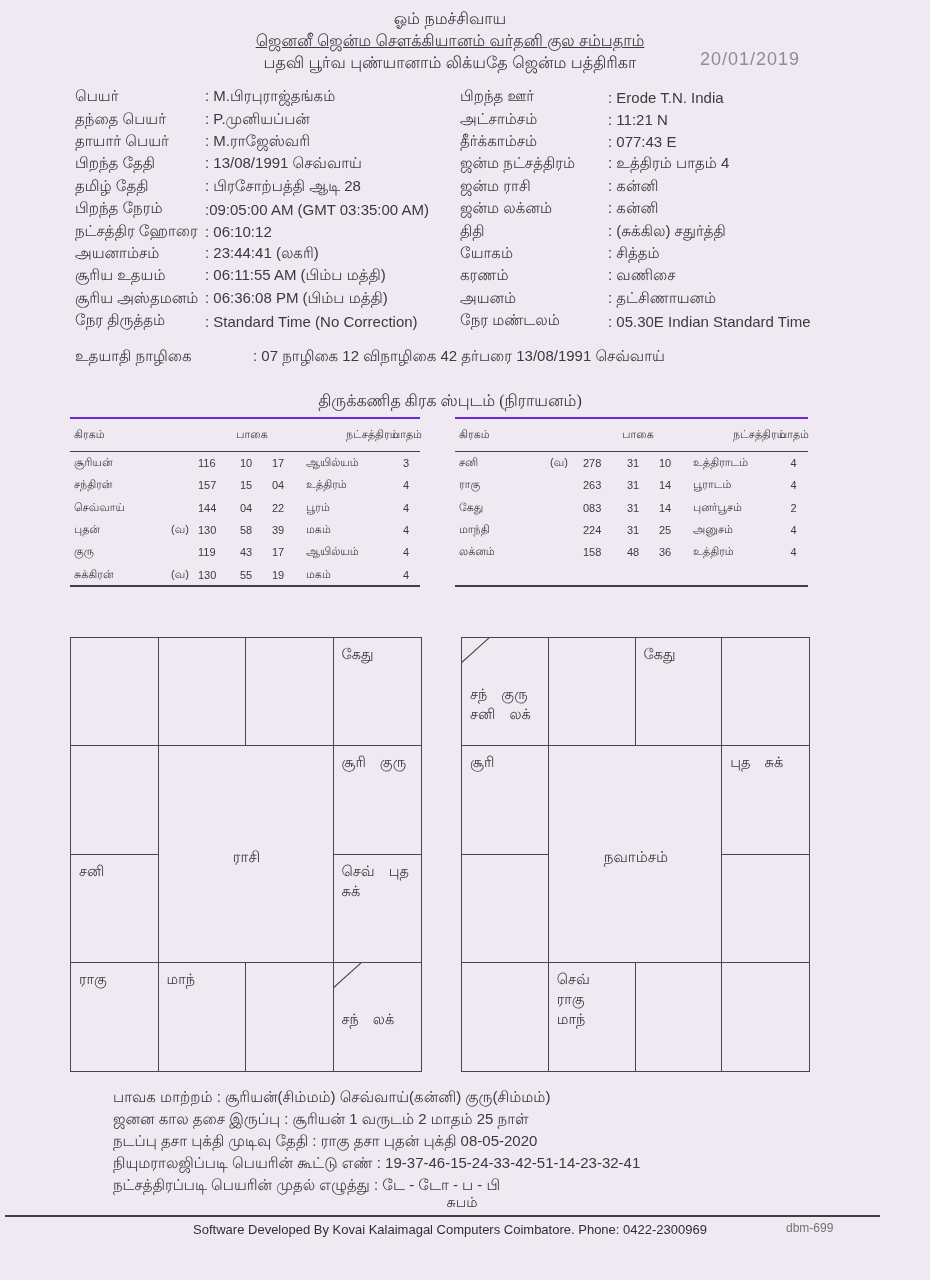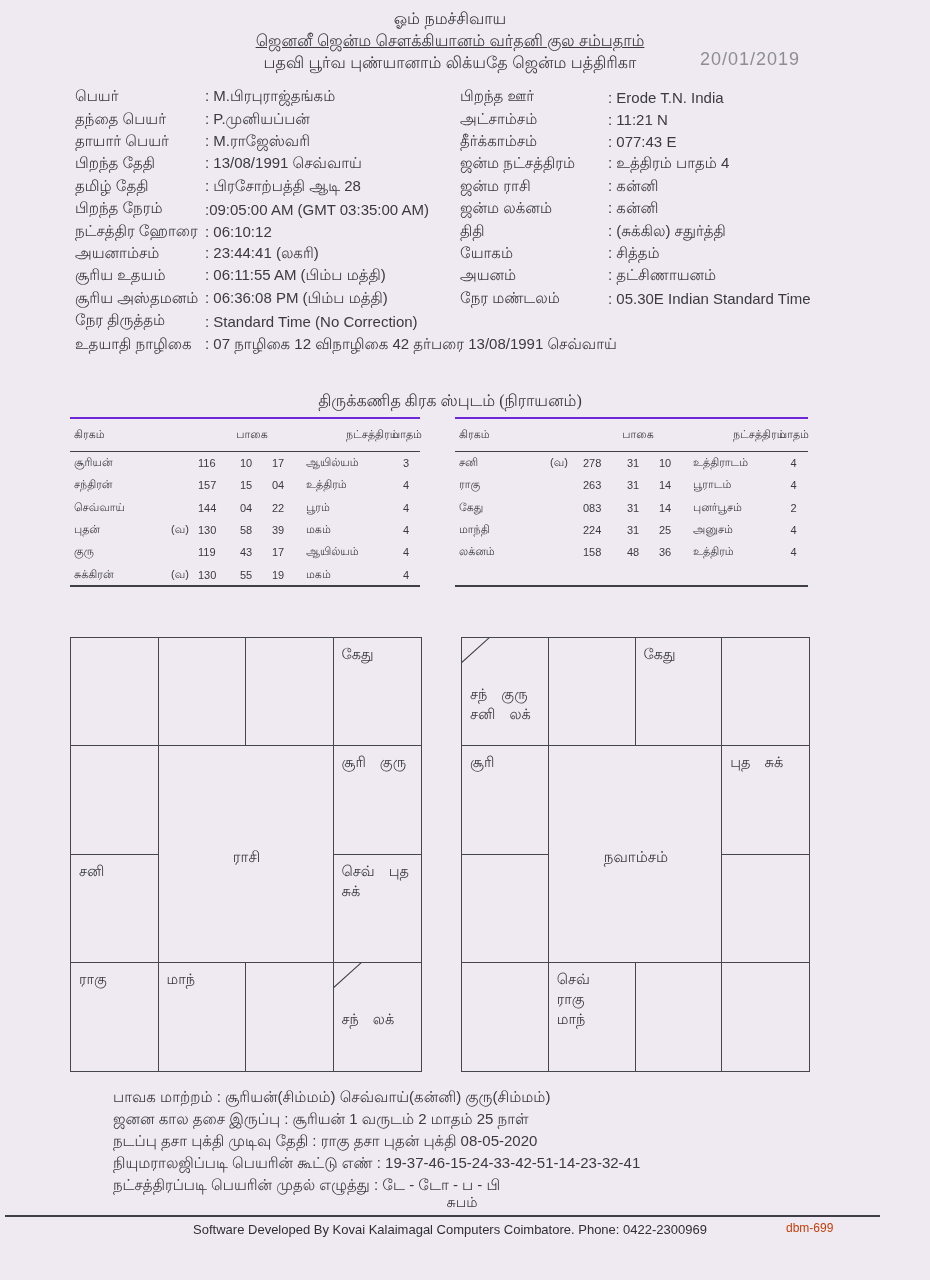--- a/index.html
+++ b/index.html
@@ -47,21 +47,21 @@
   .cell.nr{border-right:none;}
   .cell.nb{border-bottom:none;}
   .cell.cc{grid-column:2/4; grid-row:2/4; display:flex; align-items:center; justify-content:center;
            word-spacing:normal; font-size:15px;}
   .lagna-slash{position:absolute; top:12px; left:-7px; width:40px; height:0;
                border-top:1.8px solid #3a3a40; transform:rotate(-42deg);}
   
   .sline{font-size:15px; line-height:22px; white-space:nowrap;}
   .rule{height:2px; background:#3f3f47;}
   .credit{font-size:13px; color:#2e2e34;}
-  .code{font-size:12px; color:#c2410c;}
+  .code{font-size:12px; color:#737373;}
   .subam{font-size:14px;}
 </style>
 </head>
 <body>
 
 <div class="sheet">
 
   <div class="abs center-text hline" style="top:8px;">ஓம் நமச்சிவாய</div>
   <div class="abs center-text hline" style="top:30px;text-decoration:underline;">ஜெனனீ ஜென்ம சௌக்கியானம் வர்தனி குல சம்பதாம்</div>
   <div class="abs center-text hline" style="top:52px;">பதவி பூர்வ புண்யானாம் லிக்யதே ஜென்ம பத்திரிகா</div>
@@ -159,32 +159,36 @@
       <div class="drow">
         <span class="dlabel">திதி</span>
         <span class="dvalue">: (சுக்கில) சதுர்த்தி</span>
       </div>
 
       <div class="drow">
         <span class="dlabel">யோகம்</span>
         <span class="dvalue">: சித்தம்</span>
       </div>
 
+      <div class="drow">
+        <span class="dlabel">கரணம்</span>
+        <span class="dvalue">: வணிசை</span>
+      </div>
 
       <div class="drow">
         <span class="dlabel">அயனம்</span>
         <span class="dvalue">: தட்சிணாயனம்</span>
       </div>
 
       <div class="drow">
         <span class="dlabel">நேர மண்டலம்</span>
         <span class="dvalue">: 05.30E  Indian Standard Time</span>
       </div>
     </div>
-  <div class="abs drow left-col" style="left:75px; top:334px; width:820px;">
+  <div class="abs drow left-col" style="left:75px; top:346px; width:820px;gap:48px;">
     <span class="dlabel">உதயாதி நாழிகை</span>
     <span class="dvalue">: 07 நாழிகை  12 விநாழிகை  42 தர்பரை 13/08/1991 செவ்வாய்</span>
   </div>
 
   <div class="abs center-text sec-title" style="top:392px;font-family:Liberation Serif, serif;">திருக்கணித கிரக ஸ்புடம்  (நிராயனம்)</div>
 
   <div class="abs ptable ltable" style="left:70px; top:417px; width:350px; height:166px;">
     <div class="phead">
       <span class="hc-graha">கிரகம்</span>
       <span class="hc-degree">பாகை</span>

